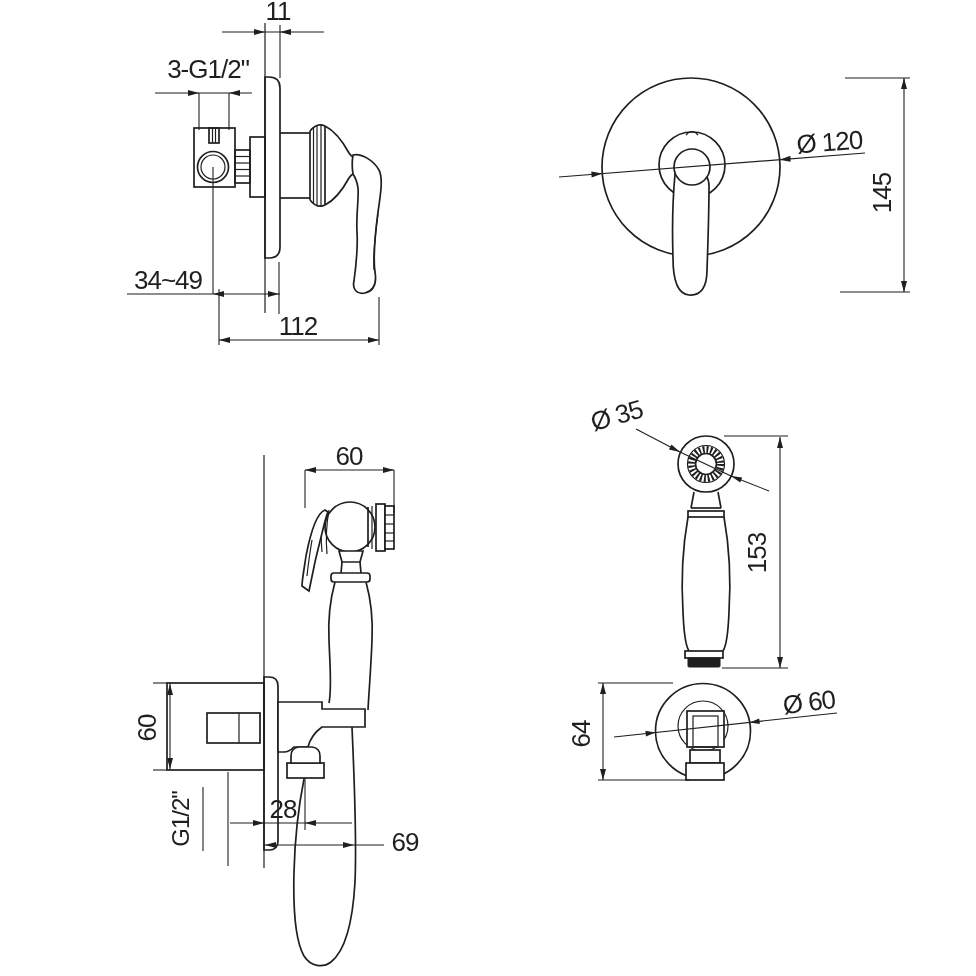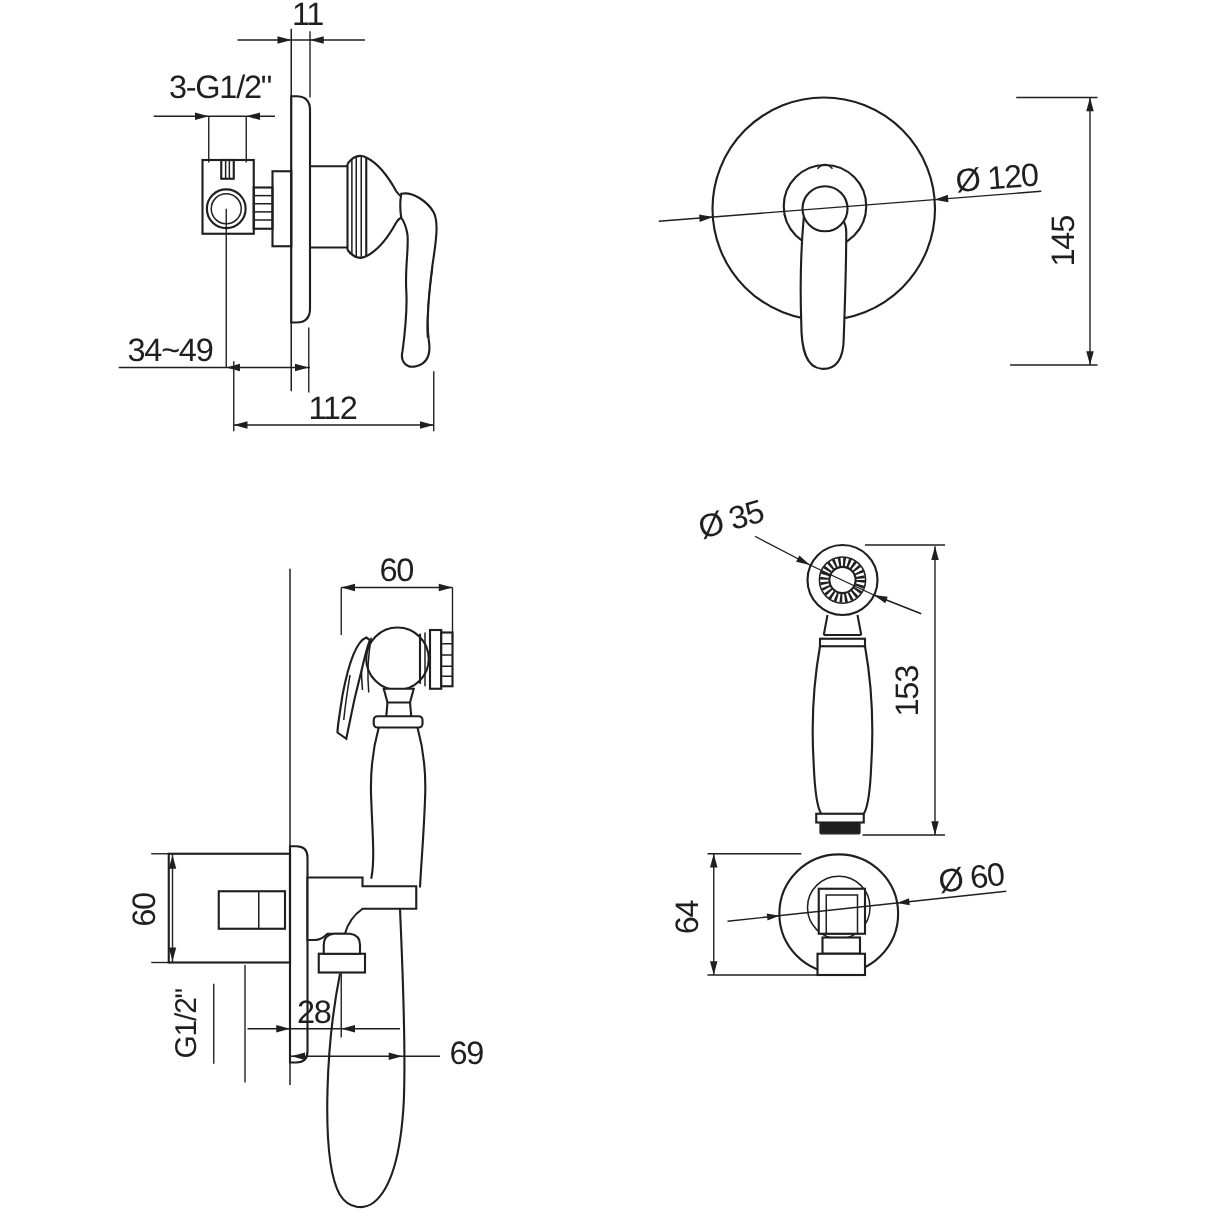--- a/index.html
+++ b/index.html
@@ -1,16 +1,16 @@
 <!DOCTYPE html>
 <html><head>
 <meta charset="utf-8">
 <style>
   html,body{margin:0;padding:0;background:#ffffff;}
-  .stage{width:944px;height:976px;background:#ffffff;position:relative;font-family:"Liberation Sans",sans-serif;}
+  .stage{width:944px;height:976px;background:#ffffff;position:relative;font-family:"Liberation Sans",sans-serif;margin-left:32px;}
   svg{display:block;}
   .obj{fill:none;stroke:#1f1f1f;stroke-width:1.7px;}
   .objw{fill:#ffffff;stroke:#1f1f1f;stroke-width:1.7px;}
   .thin{fill:none;stroke:#1f1f1f;stroke-width:1.2px;}
   .dim{fill:none;stroke:#1f1f1f;stroke-width:1.1px;}
   .arr{fill:#1f1f1f;stroke:none;}
   .dtext{fill:#1f1f1f;font-family:"Liberation Sans",sans-serif;font-size:26px;letter-spacing:-1px;}
   .dtext.small{font-size:24px;}
   .solid{fill:#1f1f1f;stroke:#1f1f1f;stroke-width:1px;}
   .serr{fill:none;stroke:#1f1f1f;stroke-width:7px;stroke-dasharray:1.9 1.9;}

